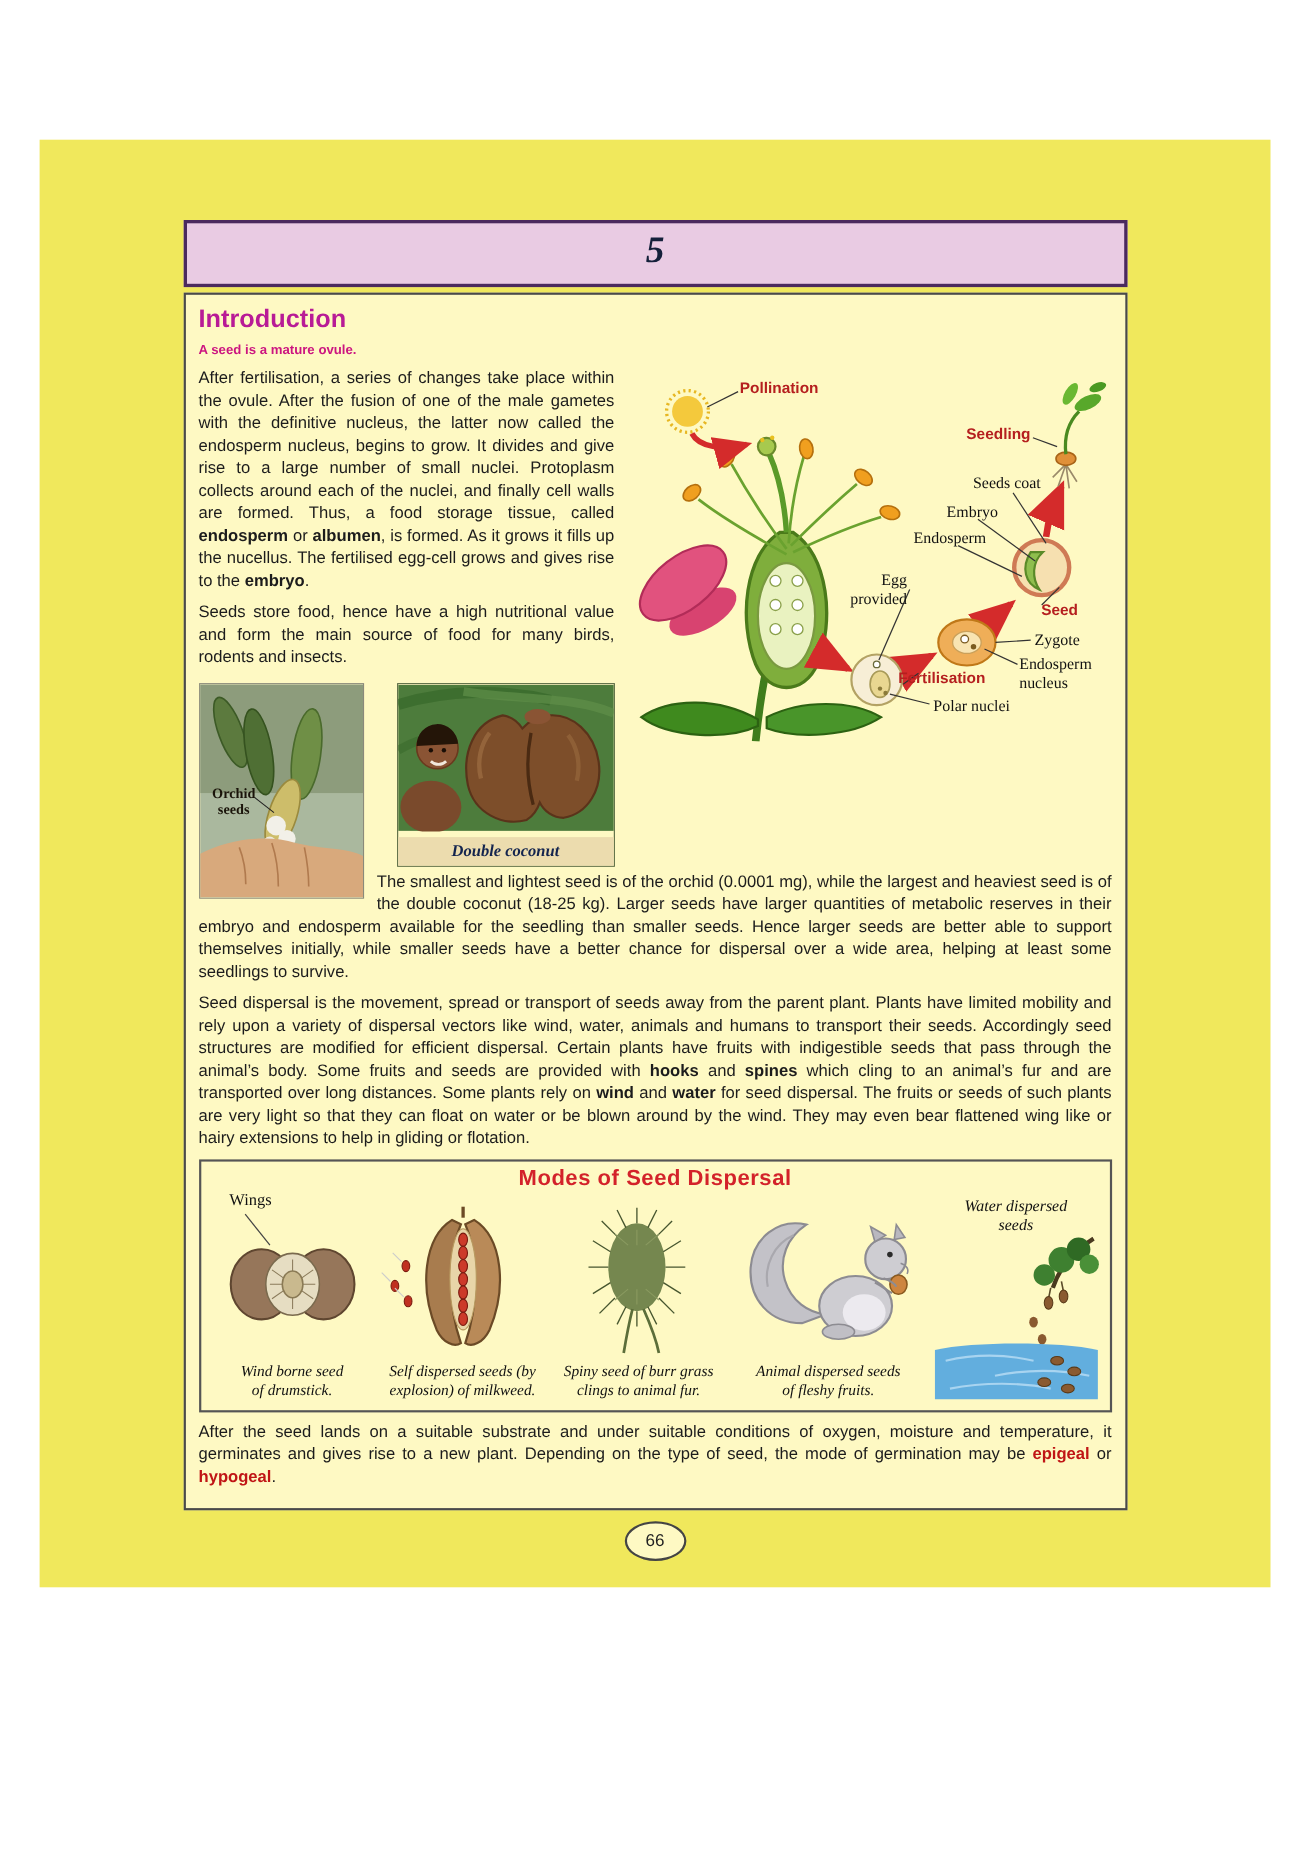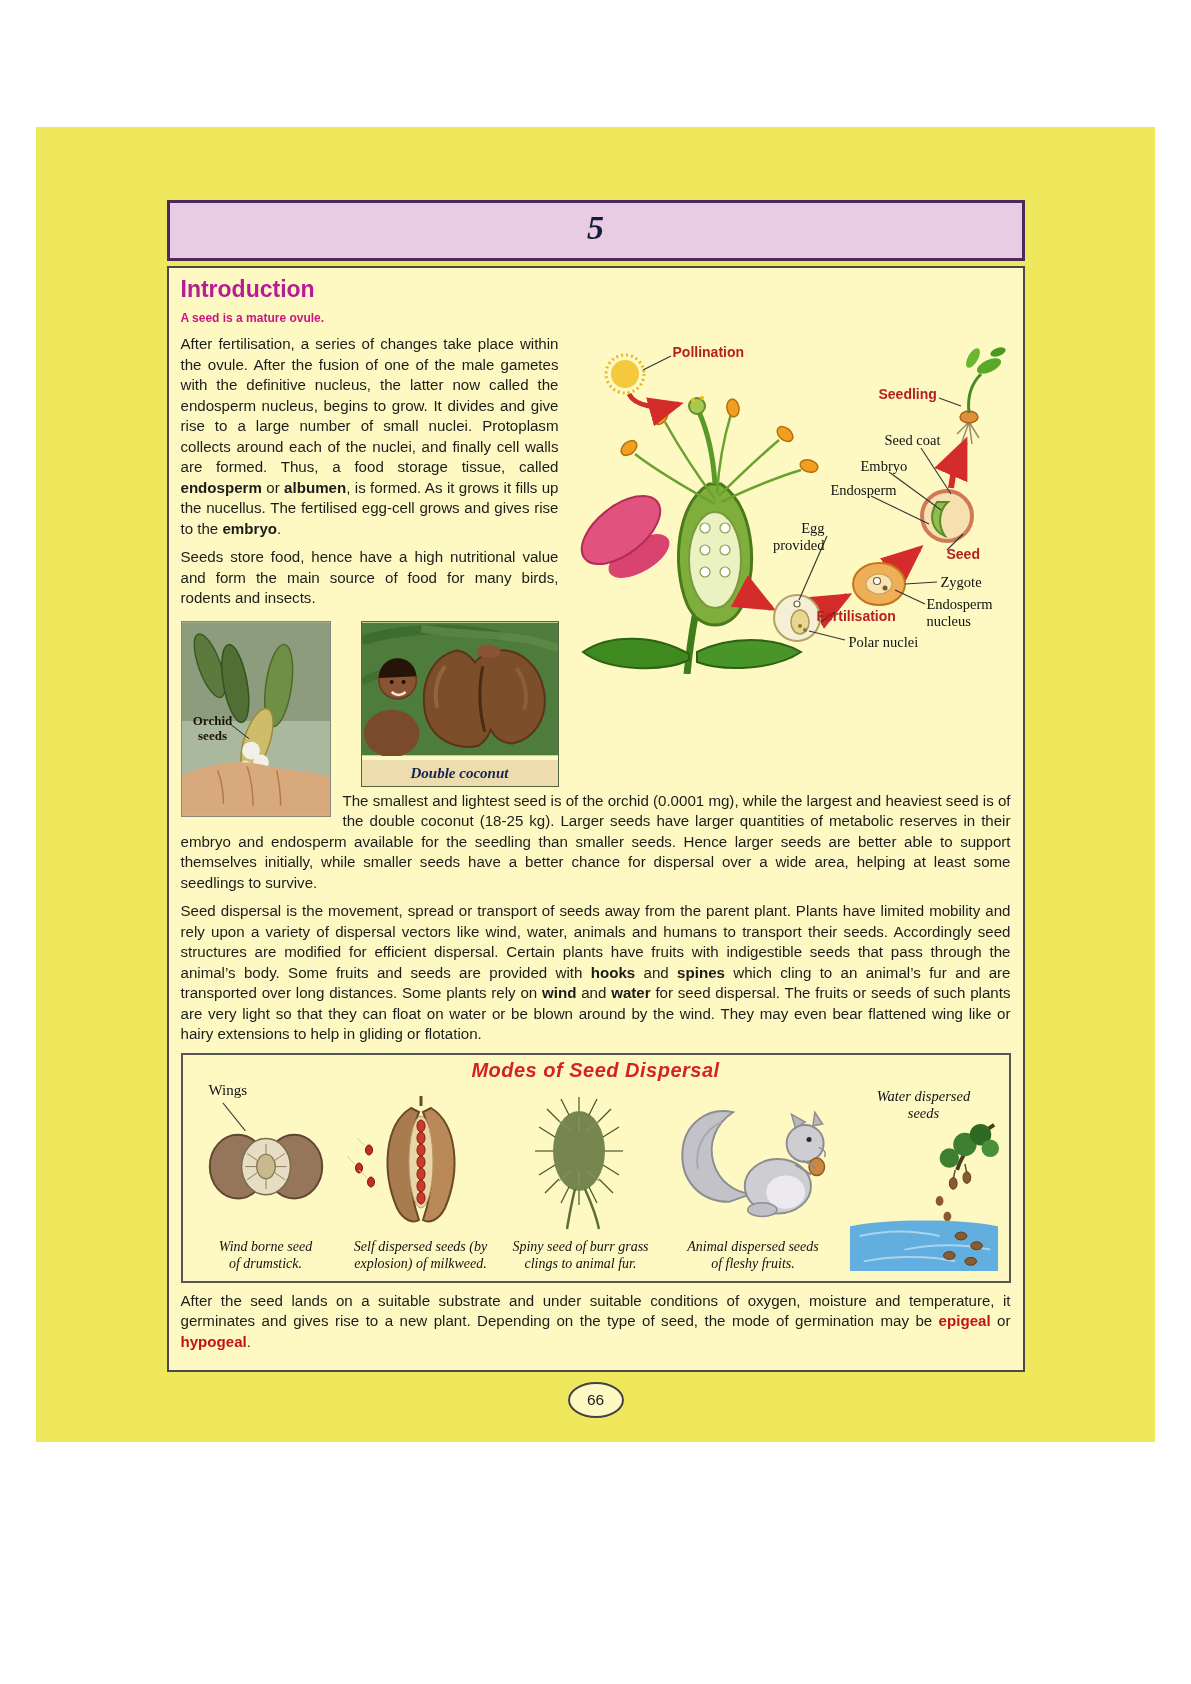--- a/index.html
+++ b/index.html
@@ -28,21 +28,21 @@
   .fig-label.ra { text-align: right; }
 
   
   .orchid-photo { float: left; width: 150px; height: 196px; margin: 4px 12px 4px 0; position: relative; border: 1px solid #8a8a7a; }
   .orchid-label { position: absolute; left: 2px; top: 92px; width: 58px; text-align: center; font-family: "Liberation Serif", serif; font-weight: bold; font-size: 13px; color: #1a140a; white-space: pre-line; line-height: 1.15; }
   .coconut-photo { float: right; width: 198px; margin: 4px 0 4px 12px; position: relative; border: 1px solid #55663f; }
   .coconut-caption { height: 26px; line-height: 26px; background: #ecdcae; text-align: center; font-family: "Liberation Serif", serif; font-weight: bold; font-style: italic; font-size: 15px; color: #13244e; }
 
   
   .dispersal-box { clear: both; border: 2px solid #555; margin: 6px 0 8px; position: relative; padding: 4px 8px 6px; }
-  .dispersal-title { text-align: center; font-weight: bold; font-style: italic; font-size: 20px; color: #d3222a; letter-spacing: .5px; }
+  .dispersal-title { text-align: center; font-weight: bold; font-size: 20px; color: #d3222a; letter-spacing: .5px; }
   .dispersal-row { display: flex; justify-content: space-between; align-items: flex-start; margin-top: 2px; }
   .dcol { display: flex; flex-direction: column; align-items: center; position: relative; }
   .dcol .art { height: 152px; display: flex; align-items: center; justify-content: center; }
   .dcaption { font-family: "Liberation Serif", serif; font-style: italic; font-size: 14px; color: #111; text-align: center; white-space: pre-line; line-height: 1.25; margin-top: 2px; }
   .wings-label { position: absolute; left: 28px; top: 2px; font-family: "Liberation Serif", serif; font-size: 15px; color: #111; }
   .water-label { font-family: "Liberation Serif", serif; font-style: italic; font-size: 14.5px; color: #111; text-align: center; white-space: pre-line; line-height: 1.2; margin-top: 4px; }
 
   
   .page-oval { width: 56px; height: 36px; border: 2px solid #444; border-radius: 50%; background: #fef9c3; margin: 10px auto 24px; display: flex; align-items: center; justify-content: center; font-size: 15.5px; color: #222; }
 </style>
@@ -150,21 +150,21 @@
           <line x1="258" y1="202" x2="230" y2="266"></line>
           <line x1="378" y1="216" x2="394" y2="200"></line>
           <line x1="368" y1="248" x2="336" y2="250"></line>
           <line x1="356" y1="270" x2="326" y2="256"></line>
           <line x1="266" y1="278" x2="252" y2="288"></line>
           <line x1="276" y1="306" x2="240" y2="297"></line>
         </g>
       </svg>
       <span class="fig-label red" style="left:104px; top:10px;">Pollination</span>
       <span class="fig-label red" style="left:310px; top:52px;">Seedling</span>
-      <span class="fig-label" style="left:316px; top:98px;">Seed coat</span>
+      <span class="fig-label" style="left:316px; top:98px;">Seeds coat</span>
       <span class="fig-label" style="left:292px; top:124px;">Embryo</span>
       <span class="fig-label" style="left:262px; top:148px;">Endosperm</span>
       <span class="fig-label ra" style="left:196px; top:186px; width:60px;">Egg
 provided</span>
       <span class="fig-label red" style="left:378px; top:212px;">Seed</span>
       <span class="fig-label" style="left:372px; top:240px;">Zygote</span>
       <span class="fig-label" style="left:358px; top:262px;">Endosperm
 nucleus</span>
       <span class="fig-label red" style="left:248px; top:274px;">Fertilisation</span>
       <span class="fig-label" style="left:280px; top:300px;">Polar nuclei</span>

